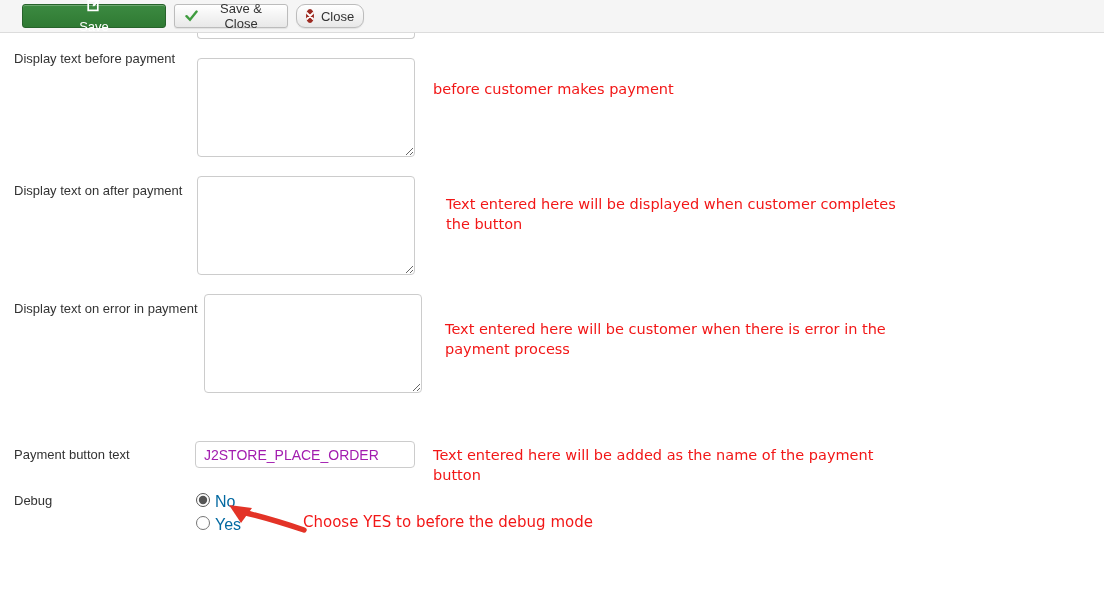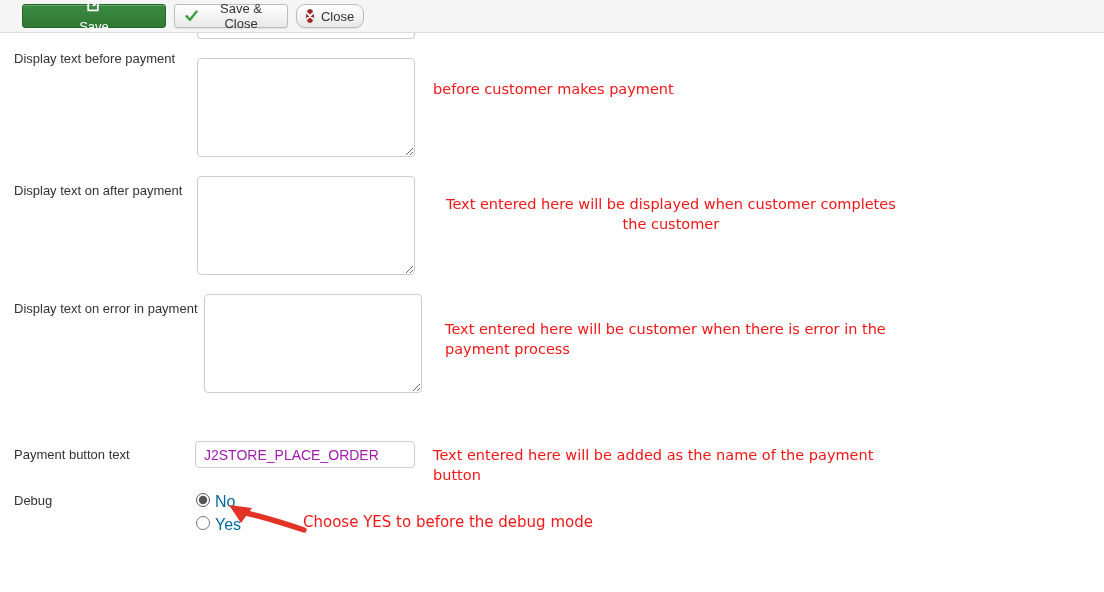--- a/index.html
+++ b/index.html
@@ -112,21 +112,21 @@
   
   .note {
     position: absolute;
     color: #f21717;
     font-family: "DejaVu Sans", sans-serif;
     font-size: 14.5px;
     line-height: 19.5px;
     white-space: nowrap;
   }
   .note-1 { left: 433px; top: 80px; }
-  .note-2 { left: 446px; top: 195px; text-align: center; }
+  .note-2 { left: 446px; top: 195px; }
   .note-3 { left: 445px; top: 320px; }
   .note-4 { left: 433px; top: 446px; }
   .note-5 { left: 303px; top: 513px; font-size: 15px; }
 
   .arrow-wrap { position: absolute; left: 226px; top: 499px; width: 85px; height: 38px; }
 </style>
 </head>
 <body>
 
 <div class="toolbar">
@@ -165,21 +165,21 @@
 <div class="field-label lbl-1">Display text before payment</div>
 <textarea class="ta ta-1" style=""></textarea>
 <div class="note note-1">
   <div>before customer makes payment</div>
 </div>
 
 <div class="field-label lbl-2">Display text on after payment</div>
 <textarea class="ta ta-2" style=""></textarea>
 <div class="note note-2">
   <div>Text entered here will be displayed when customer completes</div>
-  <div>the customer</div>
+  <div>the button</div>
 </div>
 
 <div class="field-label lbl-3">Display text on error in payment</div>
 <textarea class="ta ta-3" style=""></textarea>
 <div class="note note-3">
   <div>Text entered here will be customer when there is error in the</div>
   <div>payment process</div>
 </div>
 
 <div class="field-label lbl-4">Payment button text</div>

